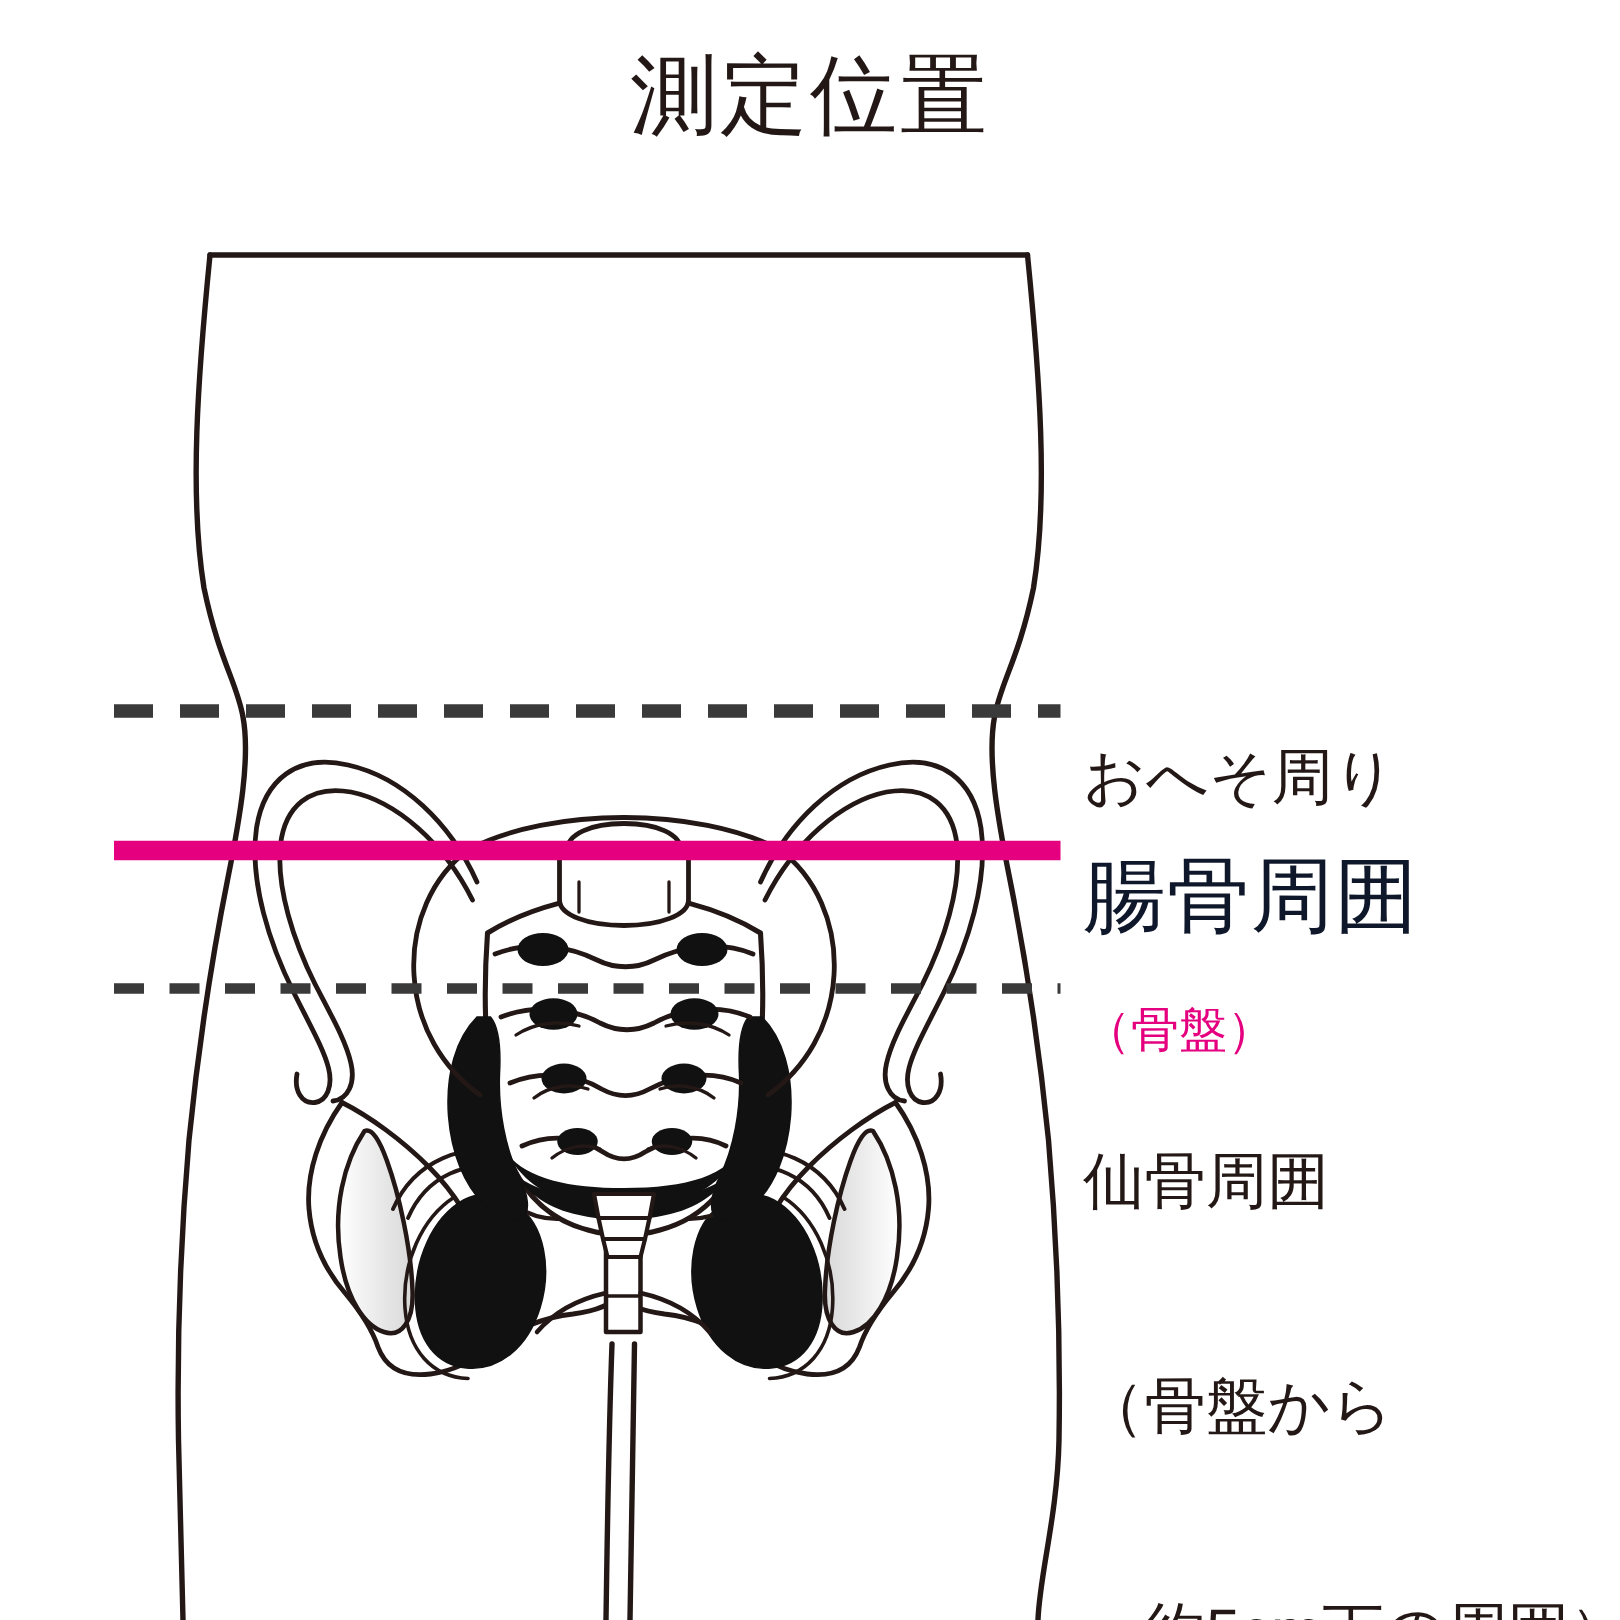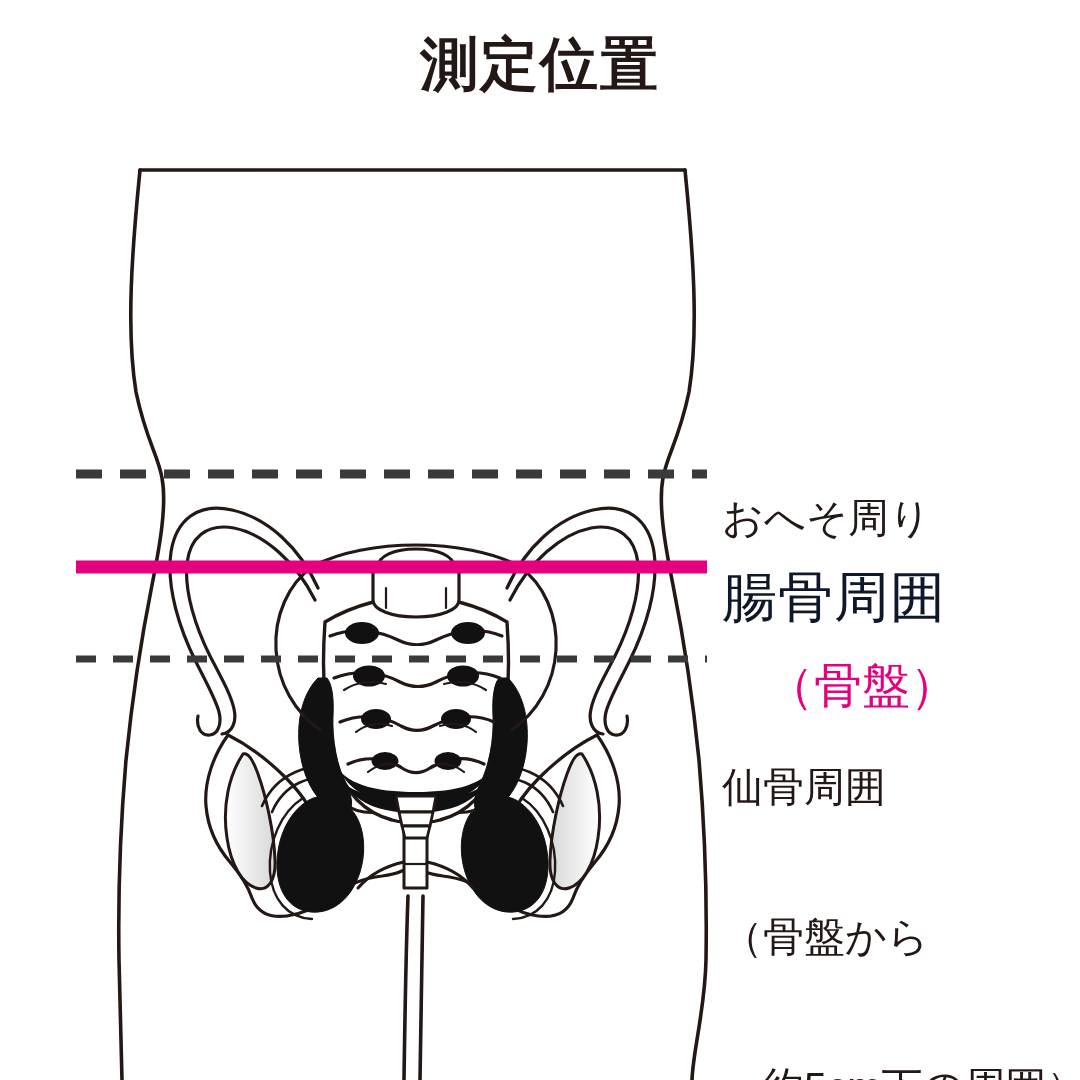--- a/index.html
+++ b/index.html
@@ -35,21 +35,21 @@
   .title {
     position: absolute;
     left: 0;
     top: 34px;
     width: 1080px;
     text-align: center;
     font-size: 58px;
     line-height: 1.05;
     letter-spacing: 2px;
     color: #231815;
-    font-weight: 700;
+    font-weight: 400;
     white-space: nowrap;
   }
 
   
   .label-block {
     position: absolute;
     color: #231815;
     font-weight: 400;
     white-space: pre;
   }
@@ -72,25 +72,24 @@
   }
   .lbl-iliac .main {
     display: block;
     font-size: 55px;
     line-height: 62px;
     color: #0f172a;
     letter-spacing: 1px;
   }
   .lbl-iliac .sub {
     display: block;
-    font-size: 48px;
+    font-size: 32px;
     line-height: 44px;
     color: #E4007F;
     letter-spacing: 0px;
-    margin-left: 44px;
   }
 
   .lbl-sacral {
     left: 722px;
     top: 662px;
     font-size: 41px;
     line-height: 50px;
     letter-spacing: 0px;
   }
 </style>

